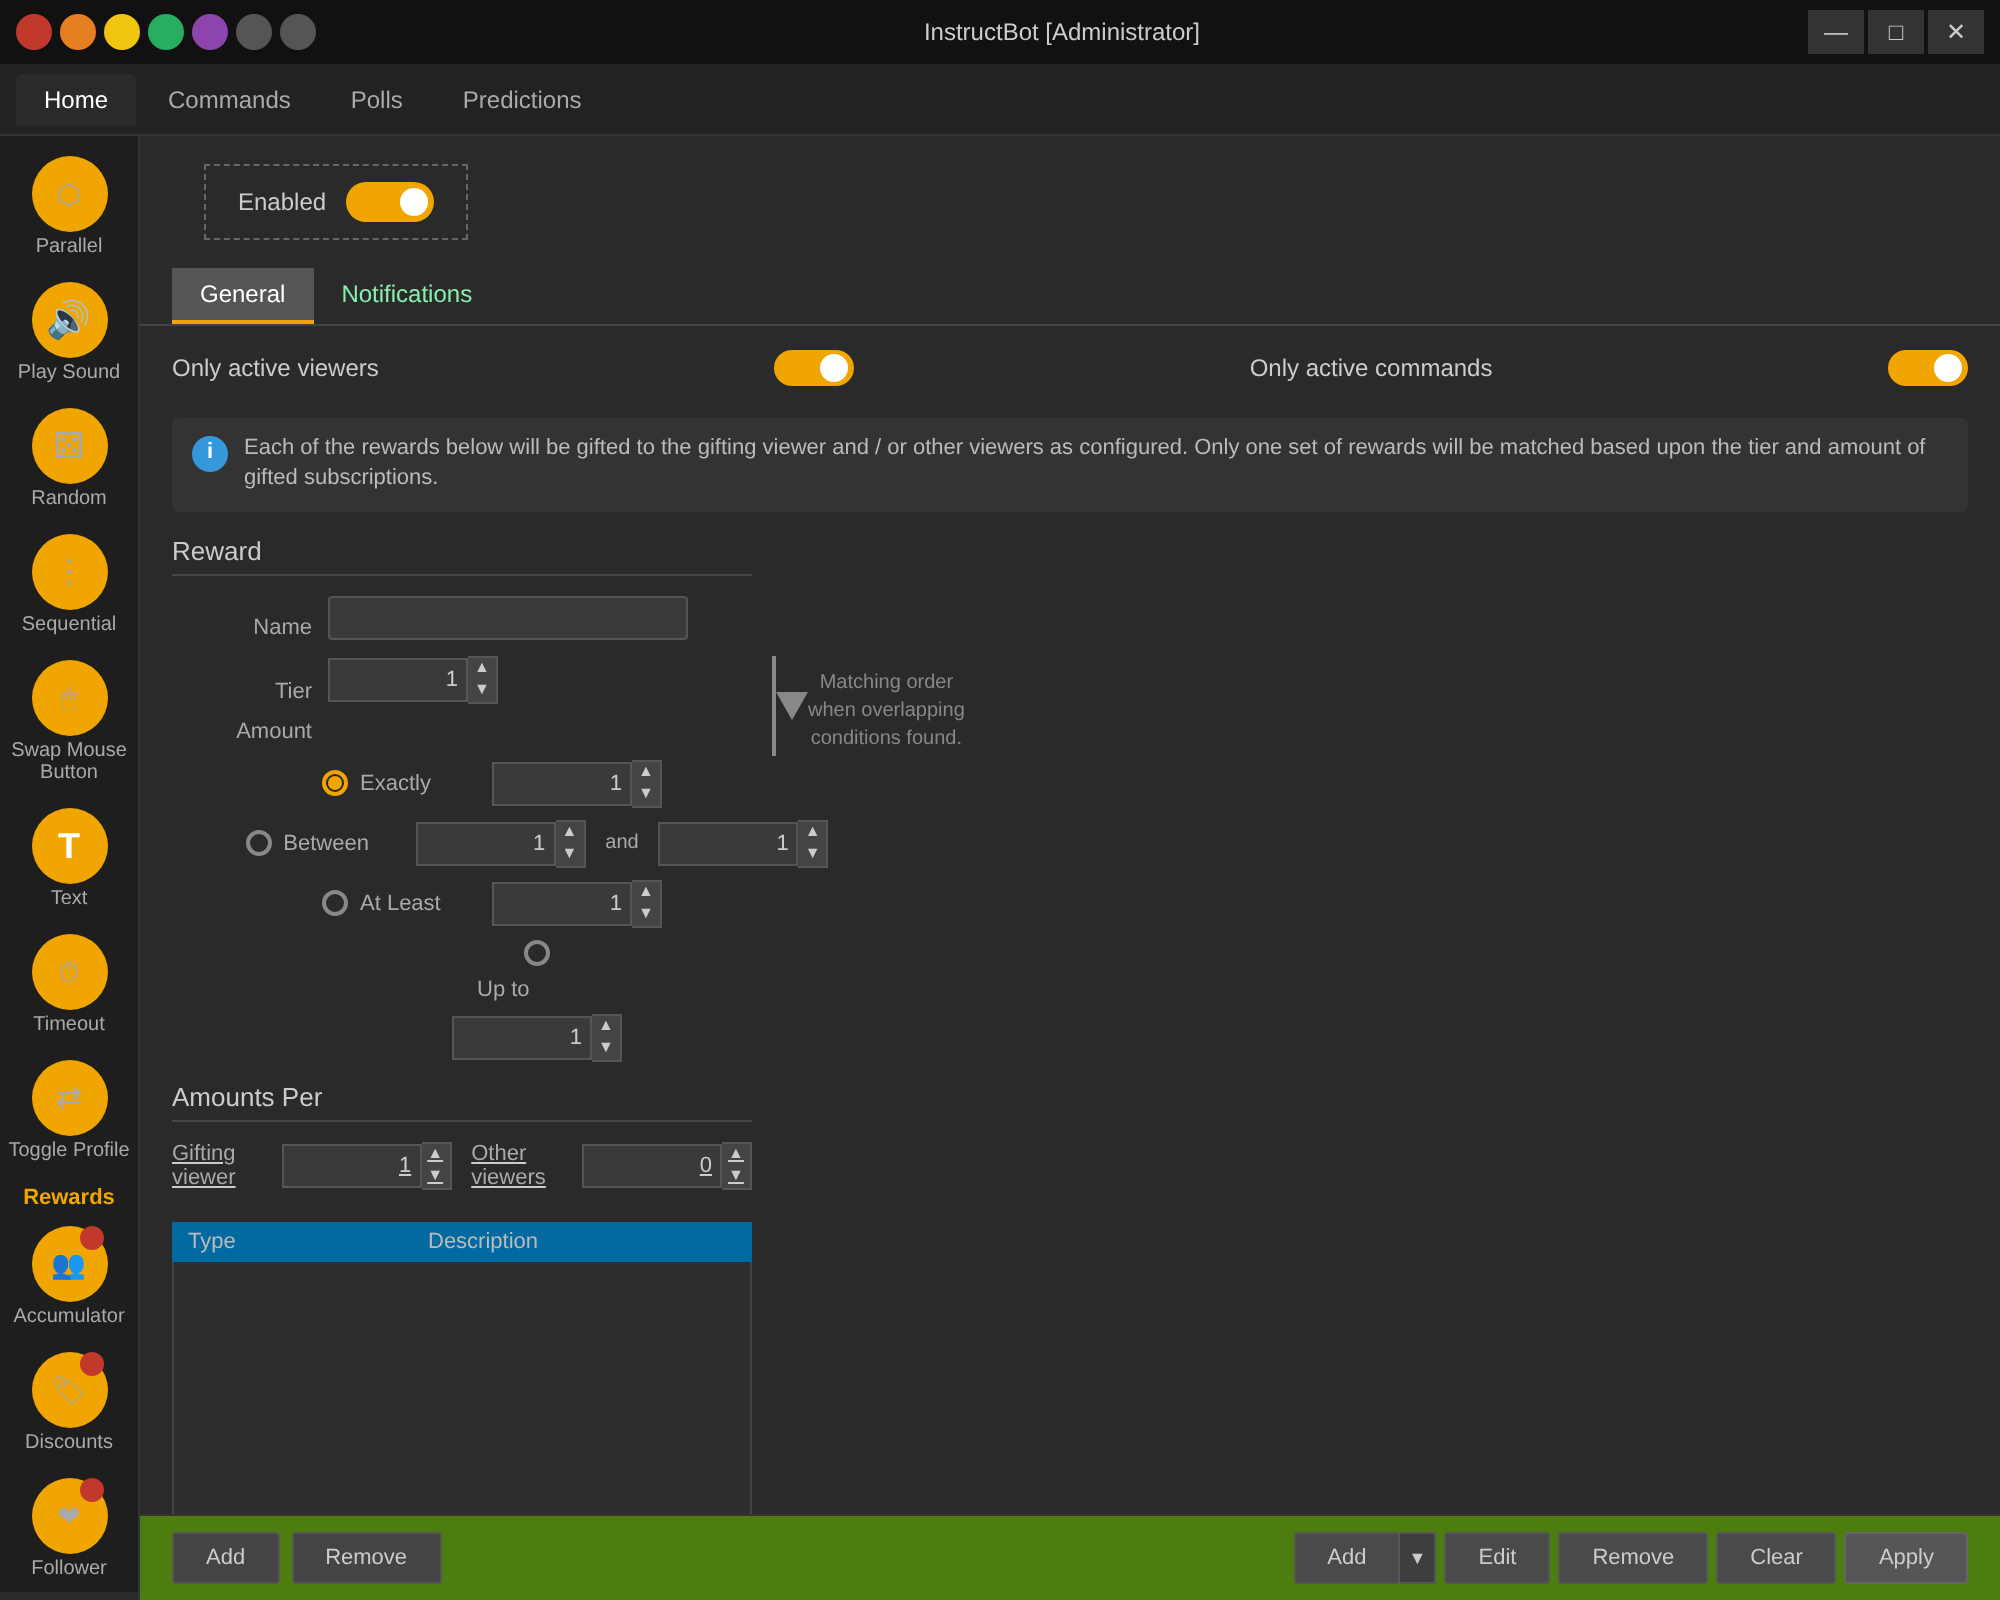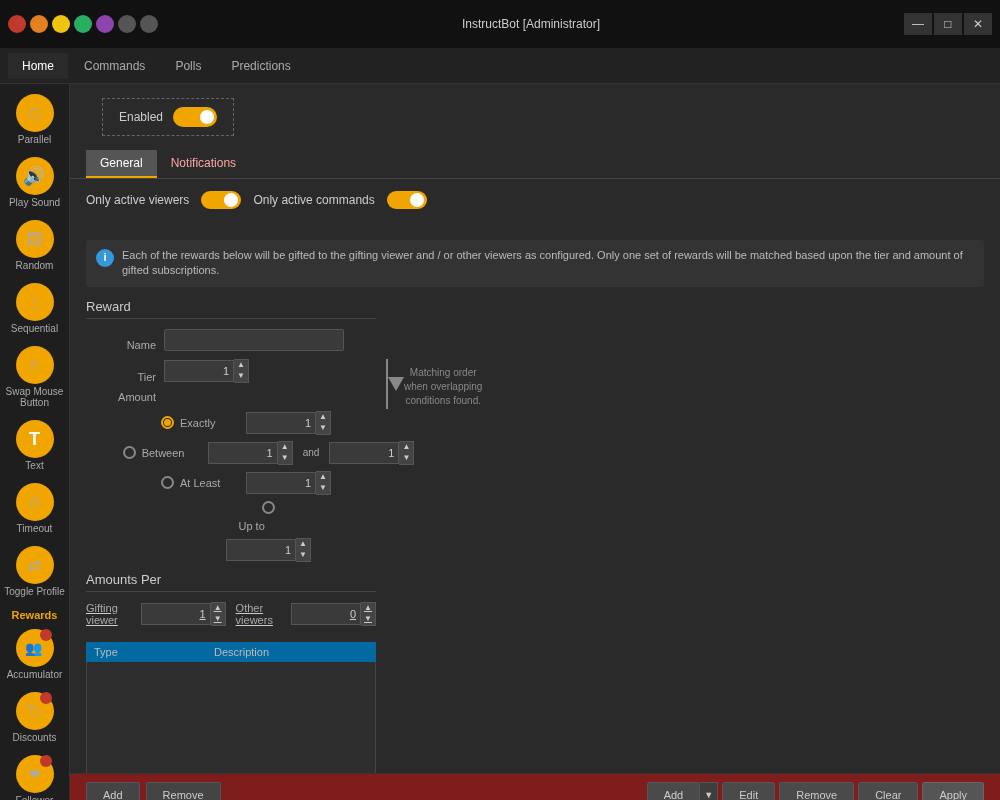--- a/index.html
+++ b/index.html
@@ -8,21 +8,21 @@
       height: 800px;
       background: #1a1a1a;
       font-family: 'Segoe UI', Arial, sans-serif;
       font-size: 12px;
       color: #ccc;
       overflow: hidden;
     }
 
     
     .titlebar {
-      height: 48px;
+      height: 32px;
       background: #111;
       display: flex;
       align-items: center;
       justify-content: space-between;
       padding: 0 8px;
     }
     .titlebar-left {
       display: flex;
       align-items: center;
       gap: 6px;
@@ -213,21 +213,21 @@
     
     .tabs-row {
       display: flex;
       padding: 0 16px;
       border-bottom: 1px solid #444;
       margin-bottom: 8px;
     }
     .tab-btn {
       padding: 6px 14px;
       cursor: pointer;
-      color: #fca5a5;
+      color: #86efac;
       font-size: 12px;
       border-bottom: 2px solid transparent;
     }
     .tab-btn.active {
       color: #fff;
       background: #555;
       border-bottom: 2px solid #f0a500;
     }
 
     
@@ -235,22 +235,23 @@
       padding: 0 16px;
       flex: 1;
       overflow-y: auto;
     }
 
     
     .options-row {
       display: flex;
       align-items: center;
       gap: 12px;
-      margin-bottom: 27px;
+      margin-bottom: 12px;
       padding: 4px 0;
+      justify-content: space-between;
     }
     .option-label {
       color: #ccc;
       font-size: 12px;
     }
     .toggle-sm {
       width: 40px;
       height: 18px;
       background: #f0a500;
       border-radius: 9px;
@@ -482,21 +483,21 @@
       border-top: none;
     }
 
     
     .bottom-bar {
       display: flex;
       justify-content: space-between;
       align-items: center;
       padding: 8px 16px;
       border-top: 1px solid #333;
-      background: #7f1d1d;
+      background: #4d7c0f;
     }
     .btn-row-left { display: flex; gap: 6px; }
     .btn-row-right { display: flex; gap: 4px; }
     .btn {
       height: 26px;
       padding: 0 16px;
       border: none;
       border-radius: 2px;
       cursor: pointer;
       font-size: 11px;

